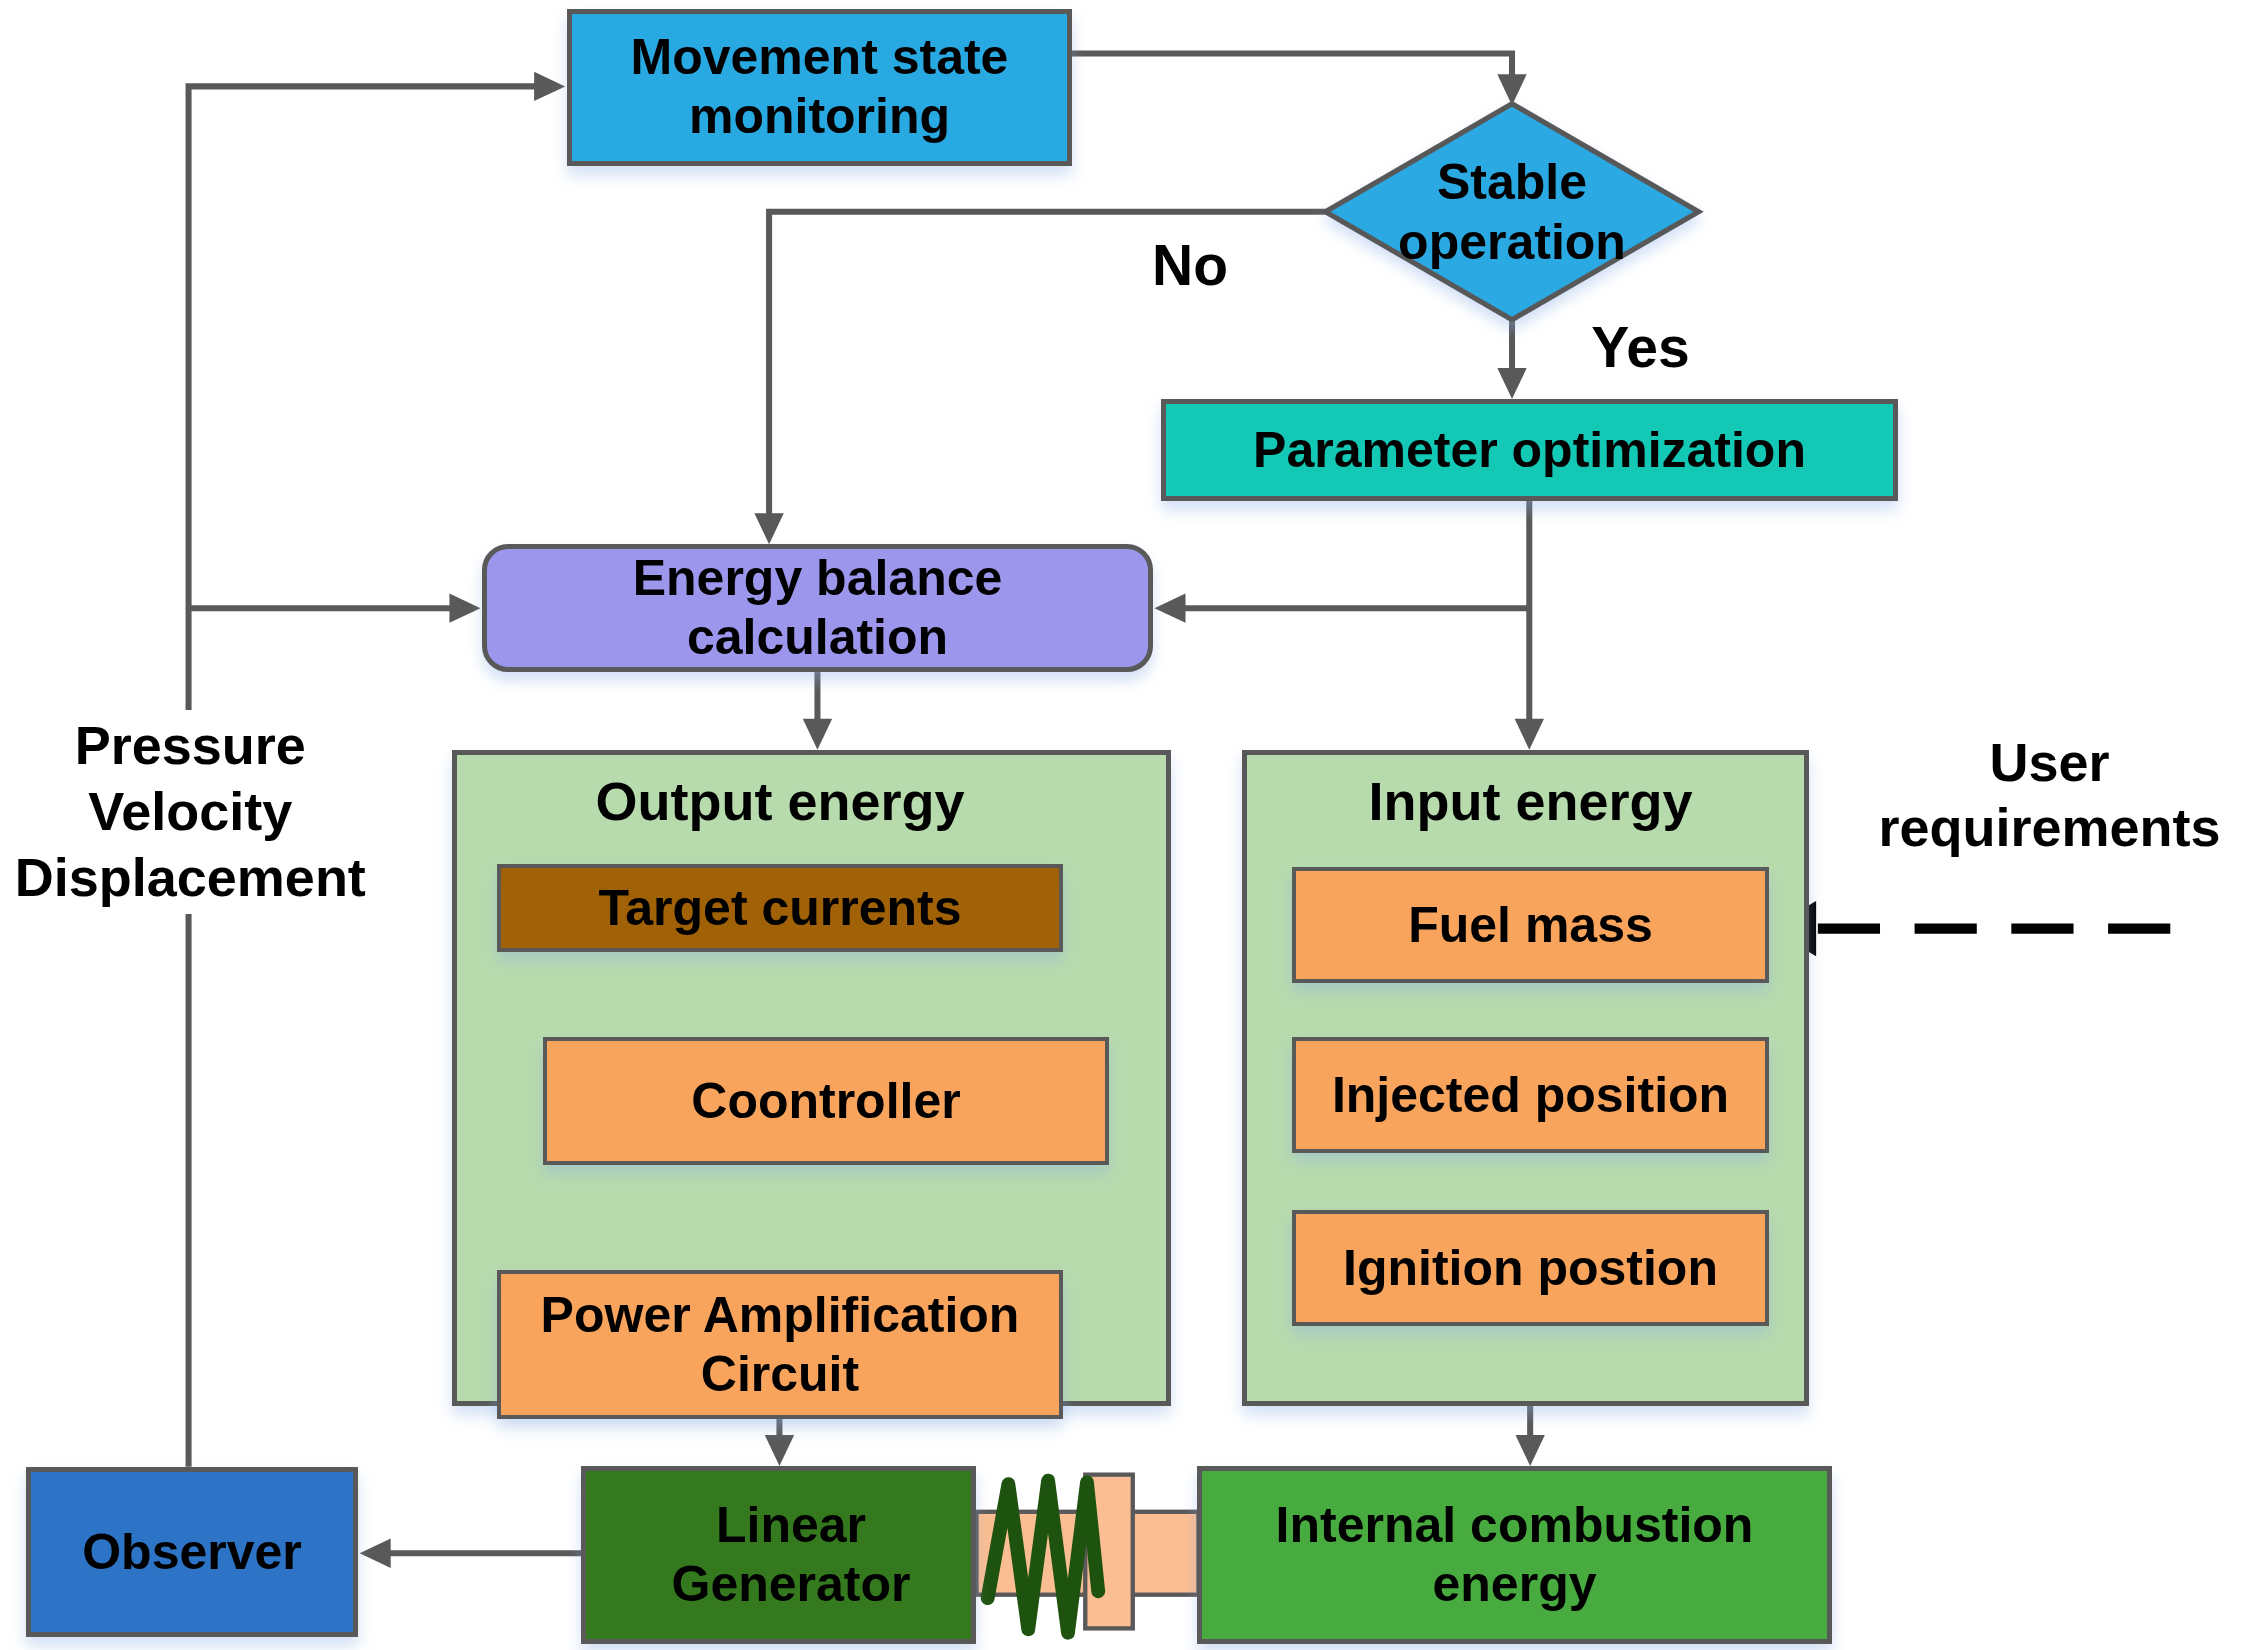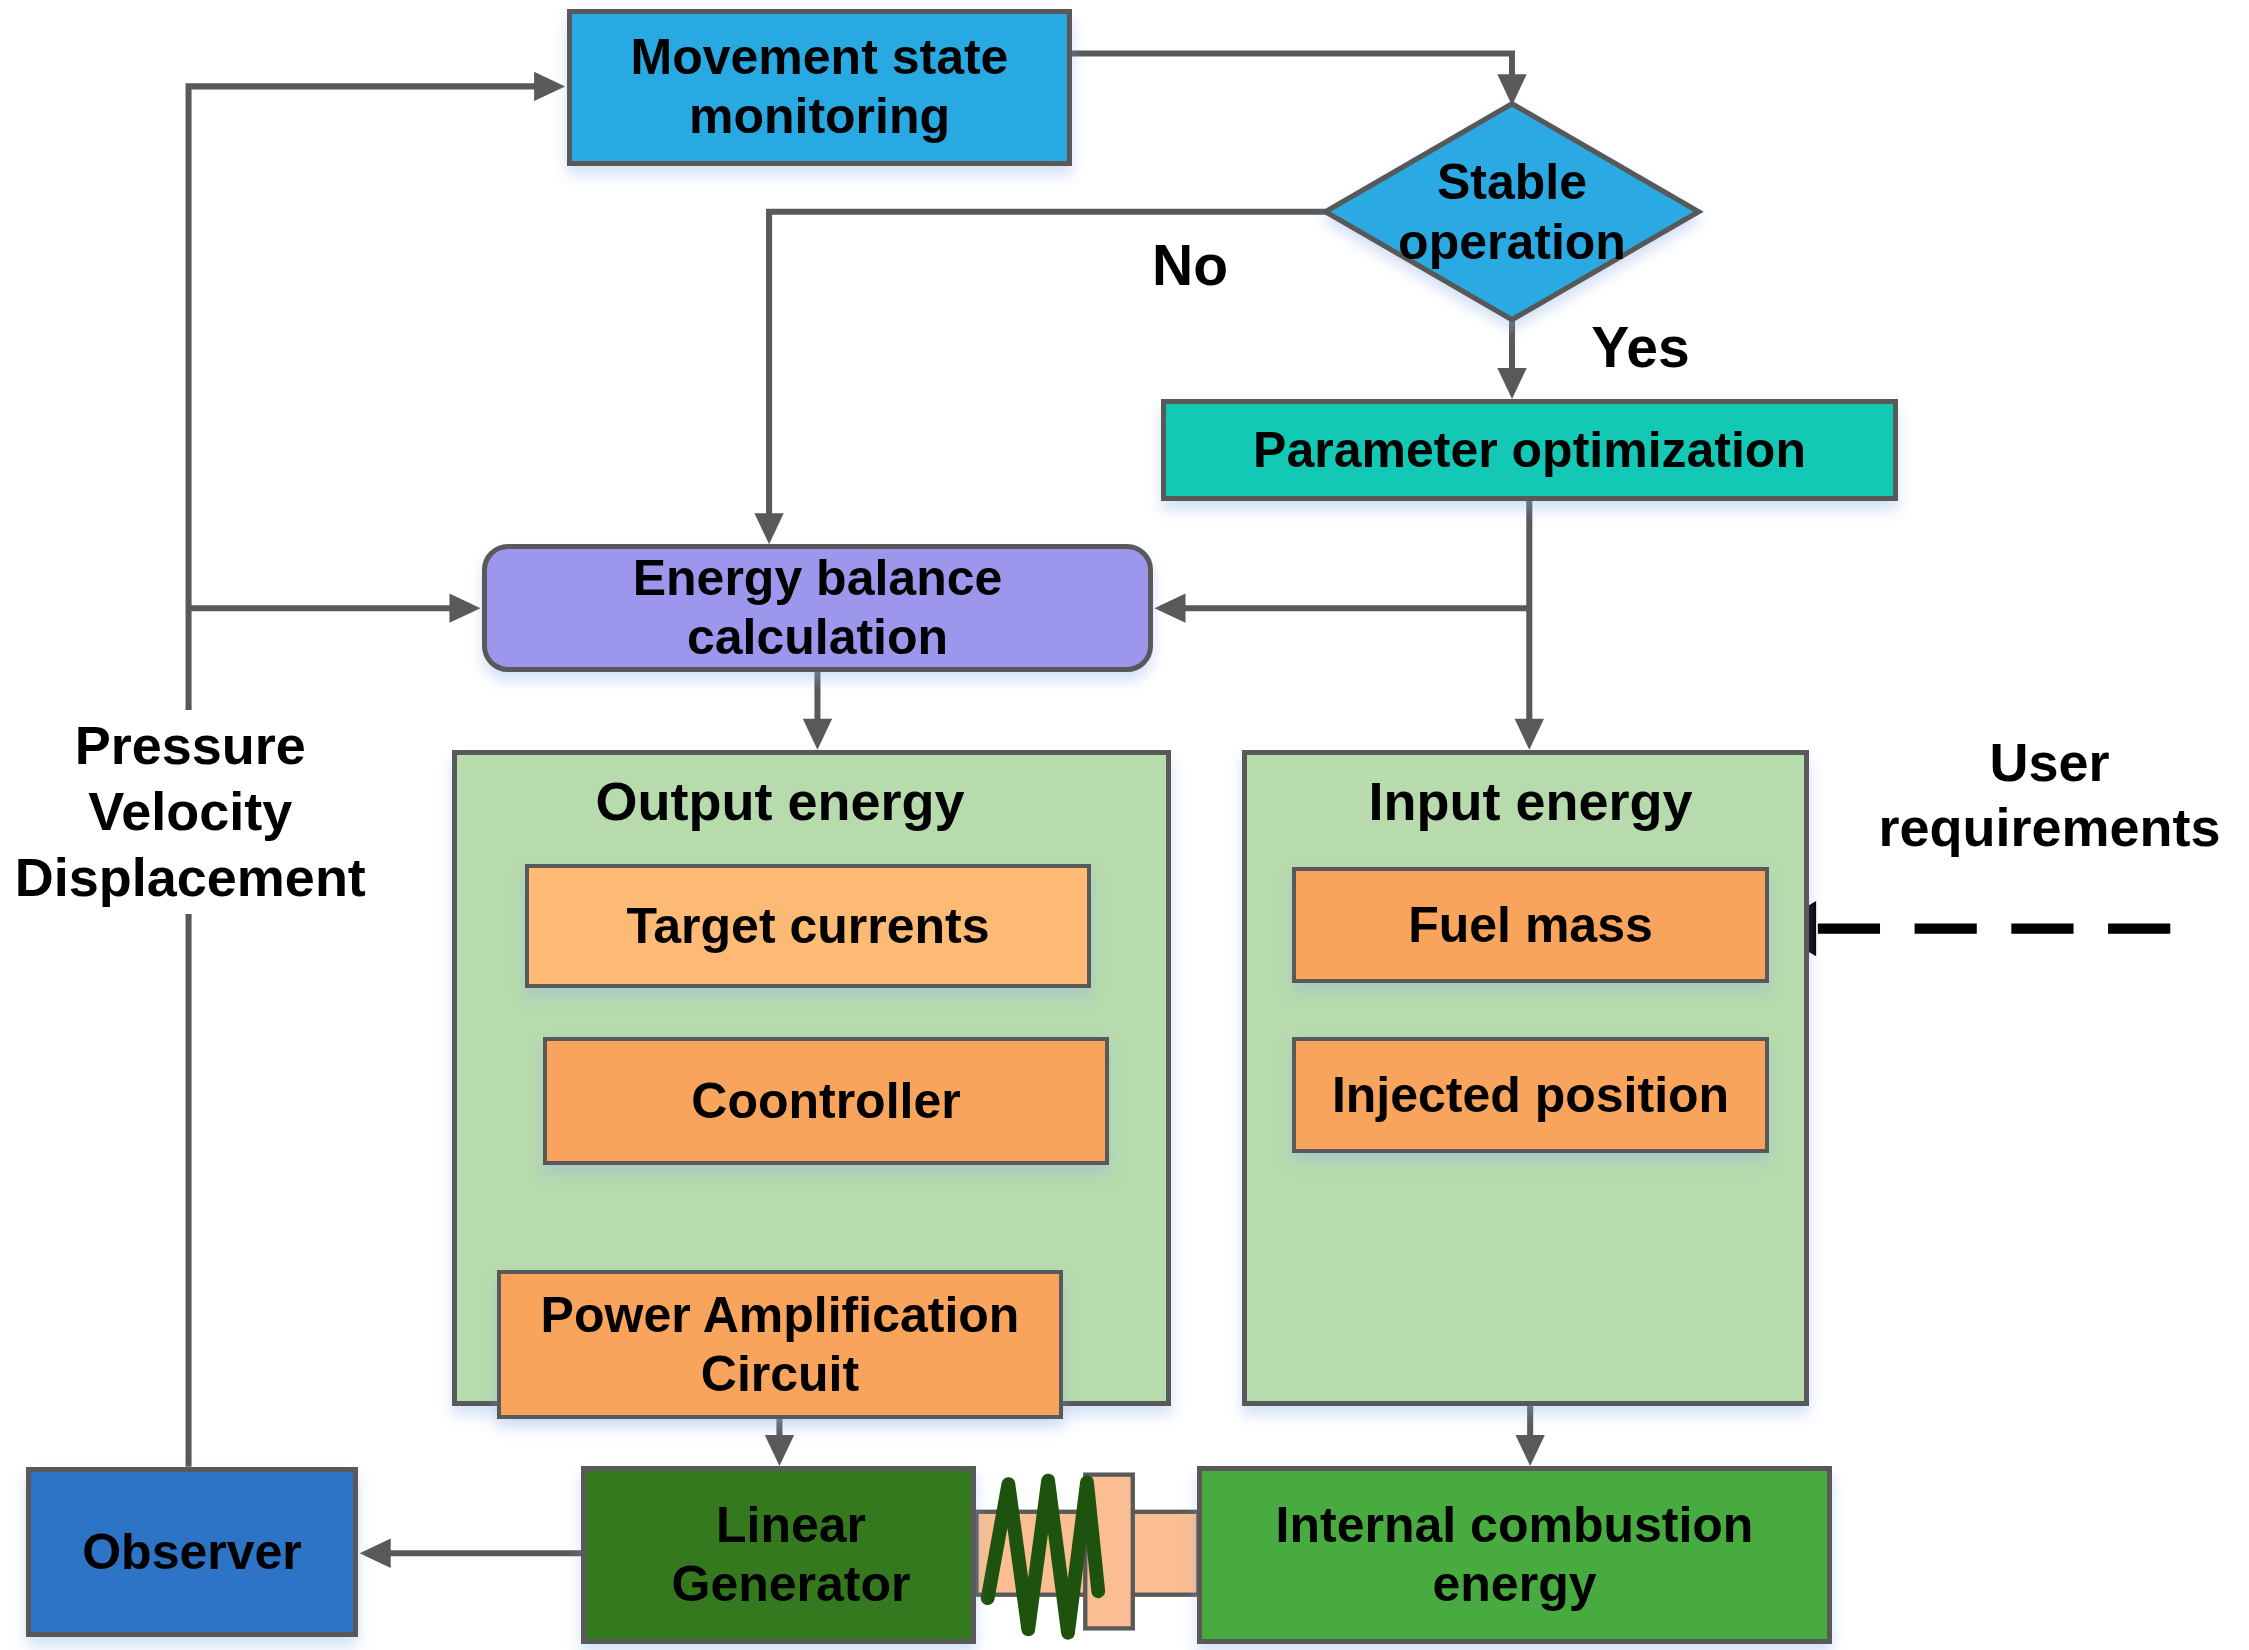--- a/index.html
+++ b/index.html
@@ -20,21 +20,21 @@
   .ctitle,.flabel{
     position:absolute;display:flex;align-items:center;justify-content:center;
     text-align:center;font-size:54px;line-height:1.2;
   }
   
   #movement  {left:567px;  top:8.6px;   width:505px; height:157px; background:#29A9E2;}
   #param     {left:1161px; top:399px;  width:737px; height:102px; background:#14C8B6;}
   #energy    {left:482px;  top:544px;  width:671px; height:128px; background:#9C97EC;border-radius:26px;}
   #out-container{left:452px; top:750px; width:719px; height:656px; background:#B8DBAD;}
   #in-container {left:1242px;top:750px; width:567px; height:656px; background:#B8DBAD;}
-  #target    {left:497px;  top:864px; width:566px; height:124px; background:#fdba74;margin-left:28px;}
+  #target    {left:497px;  top:864px; width:566px; height:88px; background:#a16207;}
   #controller{left:497px;  top:1037px; width:566px; height:128px; background:#F9A45C;margin-left:46px;}
   #poweramp  {left:497px;  top:1254px; width:566px; height:149px; background:#F9A45C;margin-top:16px;}
   #fuel      {left:1292px; top:867px; width:477px; height:116px; background:#F9A45C;}
   #injected  {left:1292px; top:1037px; width:477px; height:116px; background:#F9A45C;}
   #ignition  {left:1292px; top:1210px; width:477px; height:116px; background:#F9A45C;}
   #internal  {left:1197px; top:1466px; width:635px; height:178px; background:#48AB3F;}
   #linear    {left:581px;  top:1466px; width:395px; height:178px; background:#35791E;padding-left:25px;}
   #observer  {left:26px;   top:1467px; width:332px; height:170px; background:#2D73C6;}
   
   #out-title {left:497px;  top:762px;  width:566px; height:79px; font-size:54px;}
@@ -176,20 +176,23 @@
   <div class="box inner" id="poweramp">
     <span class="lbl">Power Amplification
 Circuit</span>
   </div>
   <div class="box inner" id="fuel">
     <span class="lbl">Fuel mass</span>
   </div>
   <div class="box inner" id="injected">
     <span class="lbl">Injected position</span>
   </div>
+  <div class="box inner" id="ignition">
+    <span class="lbl">Ignition postion</span>
+  </div>
   <div class="box" id="internal">
     <span class="lbl">Internal combustion
 energy</span>
   </div>
   <div class="box" id="linear">
     <span class="lbl">Linear
 Generator</span>
   </div>
   <div class="box" id="observer">
     <span class="lbl">Observer</span>

